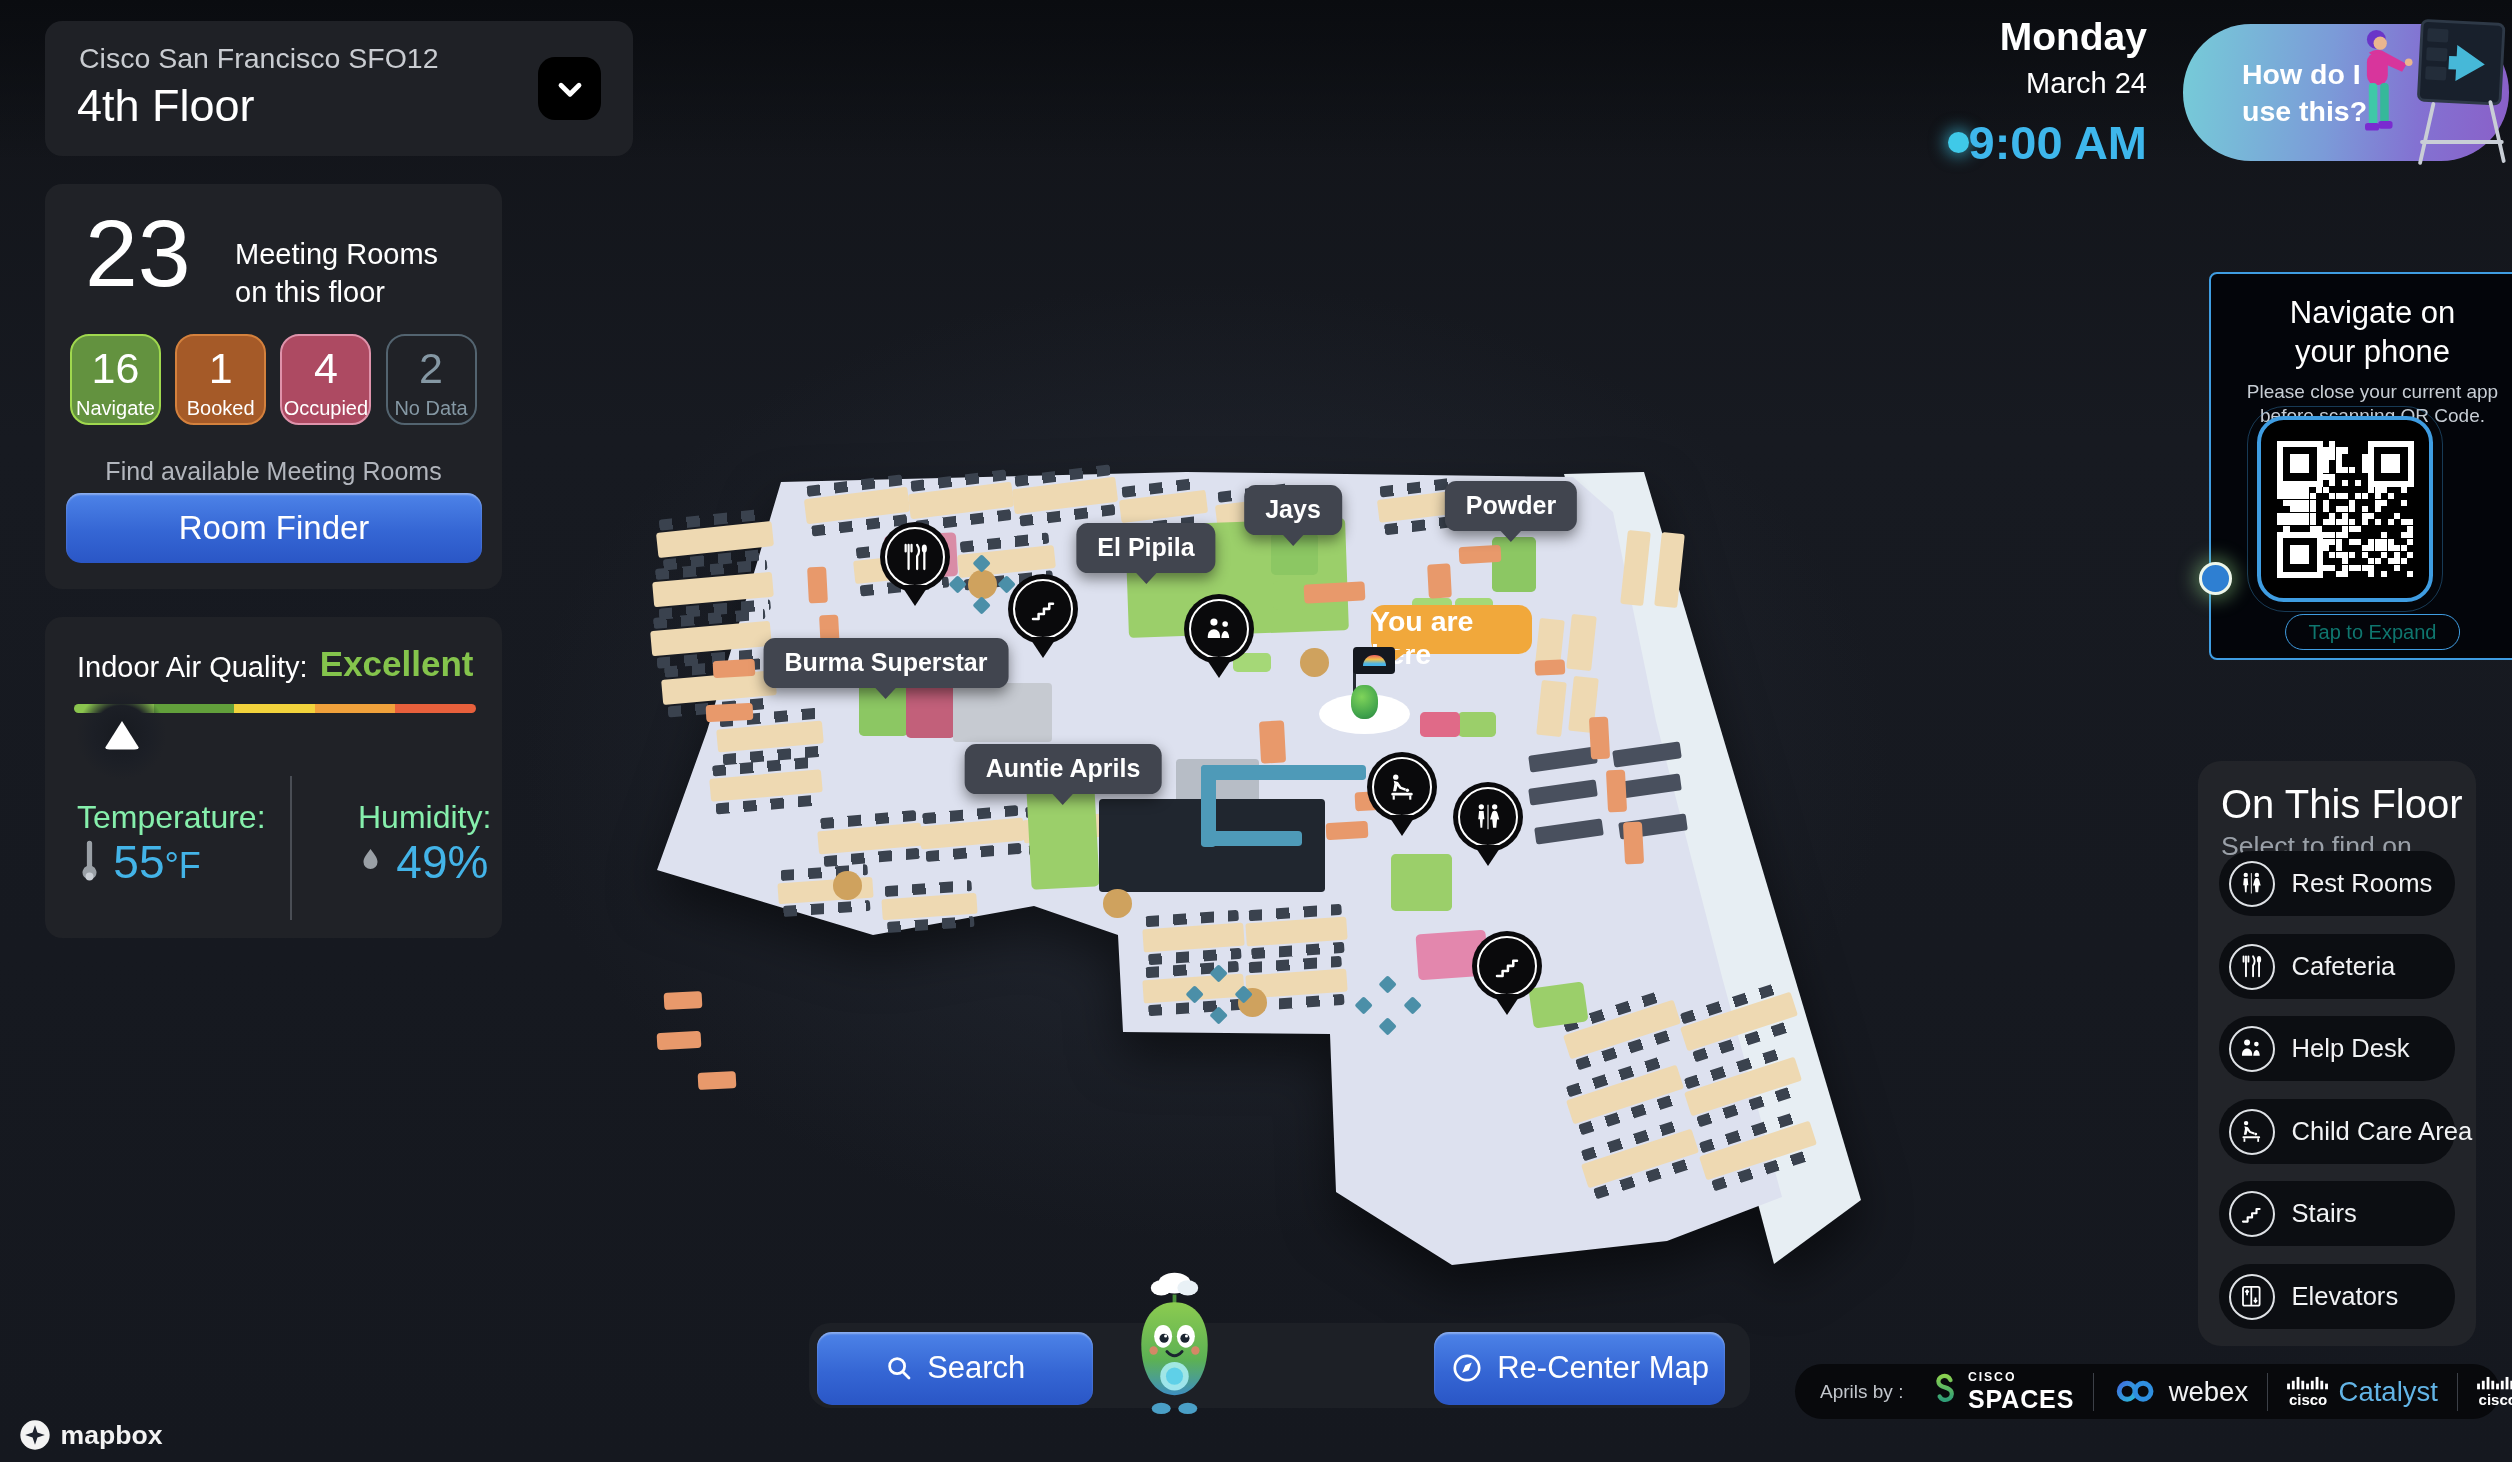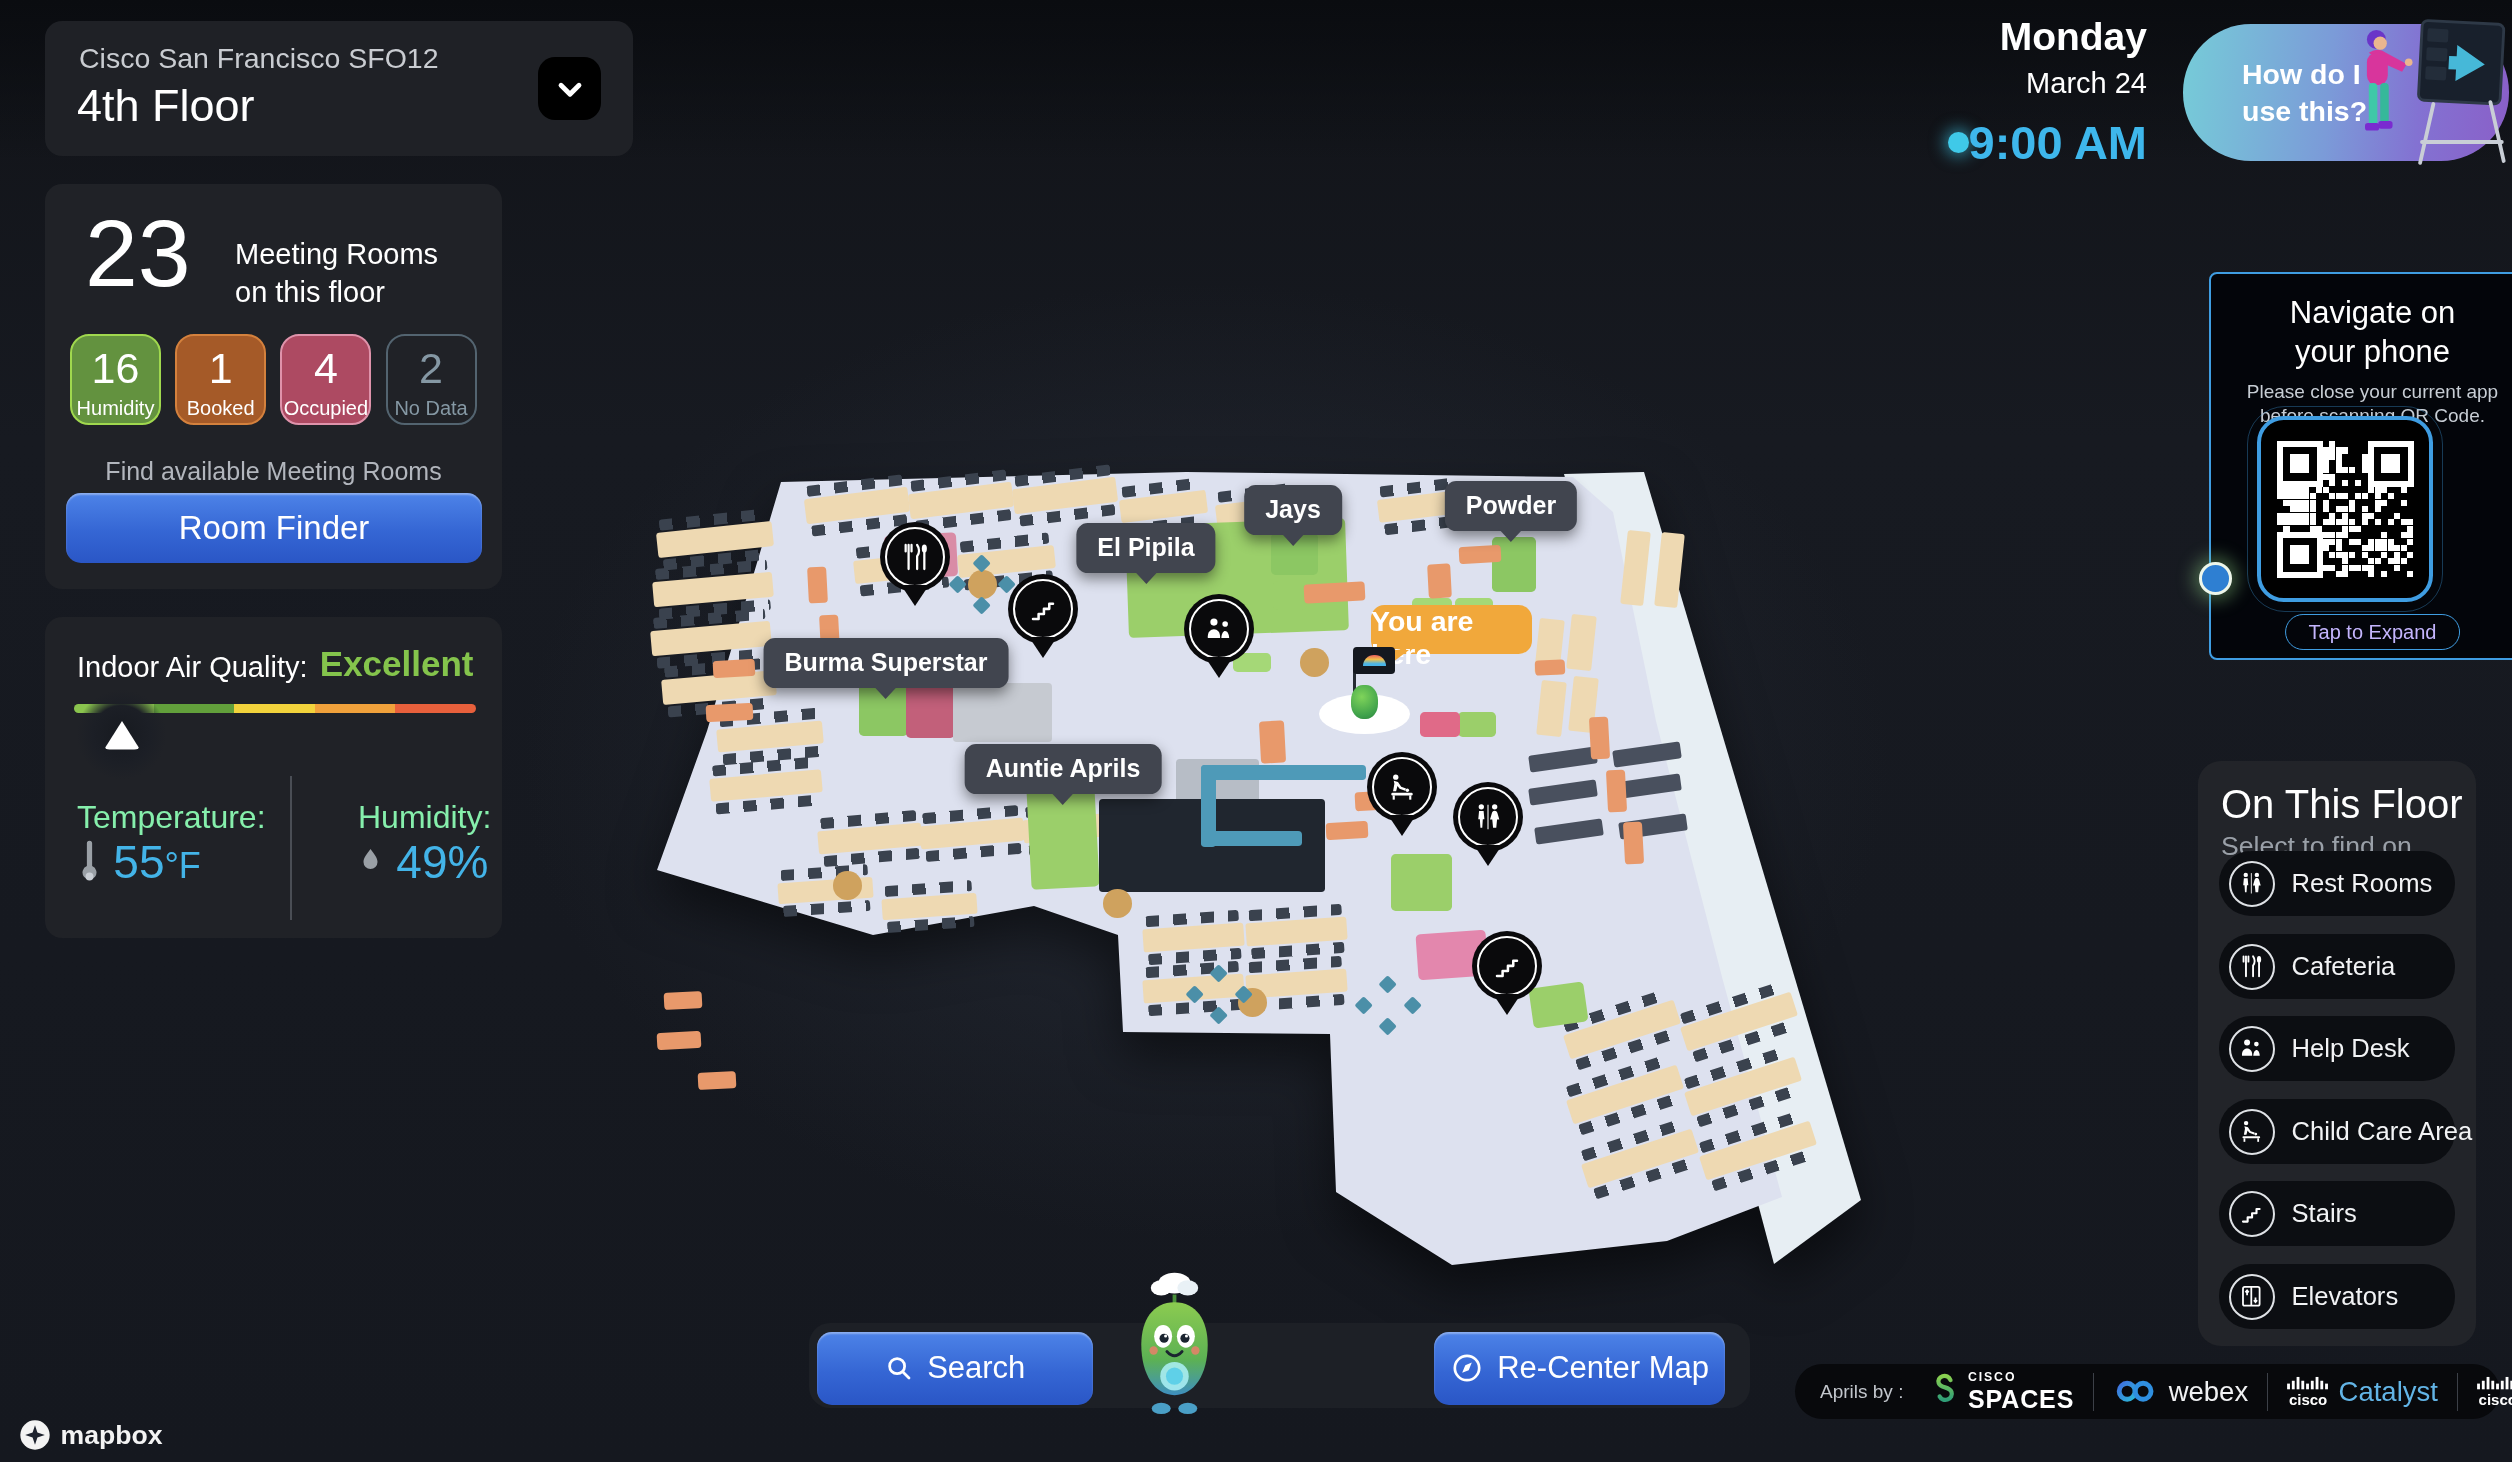--- a/index.html
+++ b/index.html
@@ -62,21 +62,21 @@
   .qr-card{position:absolute;left:2209px;top:272px;width:327px;height:388px;background:#03050a;
     border:2.8px solid #3f9de2;border-radius:8px;box-sizing:border-box;}
   .qr-title{position:absolute;left:0;top:19px;width:100%;text-align:center;font-size:31px;line-height:39px;color:#fff;}
   .qr-sub{position:absolute;left:0;top:106px;width:100%;text-align:center;font-size:19px;line-height:24px;color:#c7cdd4;}
   .qr-frame{position:absolute;left:46px;top:142px;width:176px;height:186px;background:#000;
     border:4.7px solid #3f9de2;border-radius:26.6px;box-sizing:border-box;display:grid;place-items:center;}
   .qr-frame::before{content:'';position:absolute;inset:-14.2px;border:1.9px solid rgba(63,157,226,.35);border-radius:38px;}
   .qr-code{position:relative;width:137px;height:137px;background:#000;}
   .qr-cell{position:absolute;background:#fff;}
   .qr-tap{position:absolute;left:50%;transform:translateX(-50%);top:340px;padding:5.7px 23px;background:transparent;
-    border:1.9px solid #3f9de2;border-radius:21px;font-size:20px;color:#c4b5fd;white-space:nowrap;cursor:pointer;}
+    border:1.9px solid #3f9de2;border-radius:21px;font-size:20px;color:#0f766e;white-space:nowrap;cursor:pointer;}
   .qr-dot{position:absolute;left:2199px;top:562px;width:26.6px;height:26.6px;border-radius:50%;background:#2e7fd2;
     border:3.8px solid #eef6ea;box-shadow:0 0 17px 5.7px rgba(150,220,140,.4);}
 
   
   .floor-panel{position:absolute;left:2198px;top:761px;width:278px;height:585px;background:#222429;border-radius:23px;}
   .fp-title{position:absolute;left:23px;top:21px;font-size:40px;color:#fff;}
   .fp-sub{position:absolute;left:23px;top:70px;font-size:26.6px;color:#9aa0a8;}
   .fp-item{position:absolute;left:21px;width:236px;height:65px;border-radius:32px;background:#0c0e12;
     display:flex;align-items:center;gap:17px;padding-left:9.5px;box-sizing:border-box;cursor:pointer;}
   .fp-icon{width:46px;height:46px;border:2.4px solid #dfe2e6;border-radius:50%;box-sizing:border-box;
@@ -414,21 +414,21 @@
 
   <div class="card meet-card" style="z-index:5">
     <div class="meet-count">23</div>
     <div class="meet-title">
       <div>Meeting Rooms</div>
       <div>on this floor</div>
     </div>
     <div class="stats-row" id="statsRow">
         <div class="stat-box" style="background: rgb(99, 146, 63); border-color: rgb(160, 216, 78); color: rgb(255, 255, 255);">
           <div class="stat-value">16</div>
-          <div class="stat-label">Humidity</div>
+          <div class="stat-label">Navigate</div>
         </div>
         <div class="stat-box" style="background: rgb(165, 90, 40); border-color: rgb(212, 129, 61); color: rgb(255, 255, 255);">
           <div class="stat-value">1</div>
           <div class="stat-label">Booked</div>
         </div>
         <div class="stat-box" style="background: rgb(173, 74, 98); border-color: rgb(223, 147, 171); color: rgb(255, 255, 255);">
           <div class="stat-value">4</div>
           <div class="stat-label">Occupied</div>
         </div>
         <div class="stat-box" style="background: transparent; border-color: rgb(83, 100, 112); color: rgb(133, 152, 164);">

